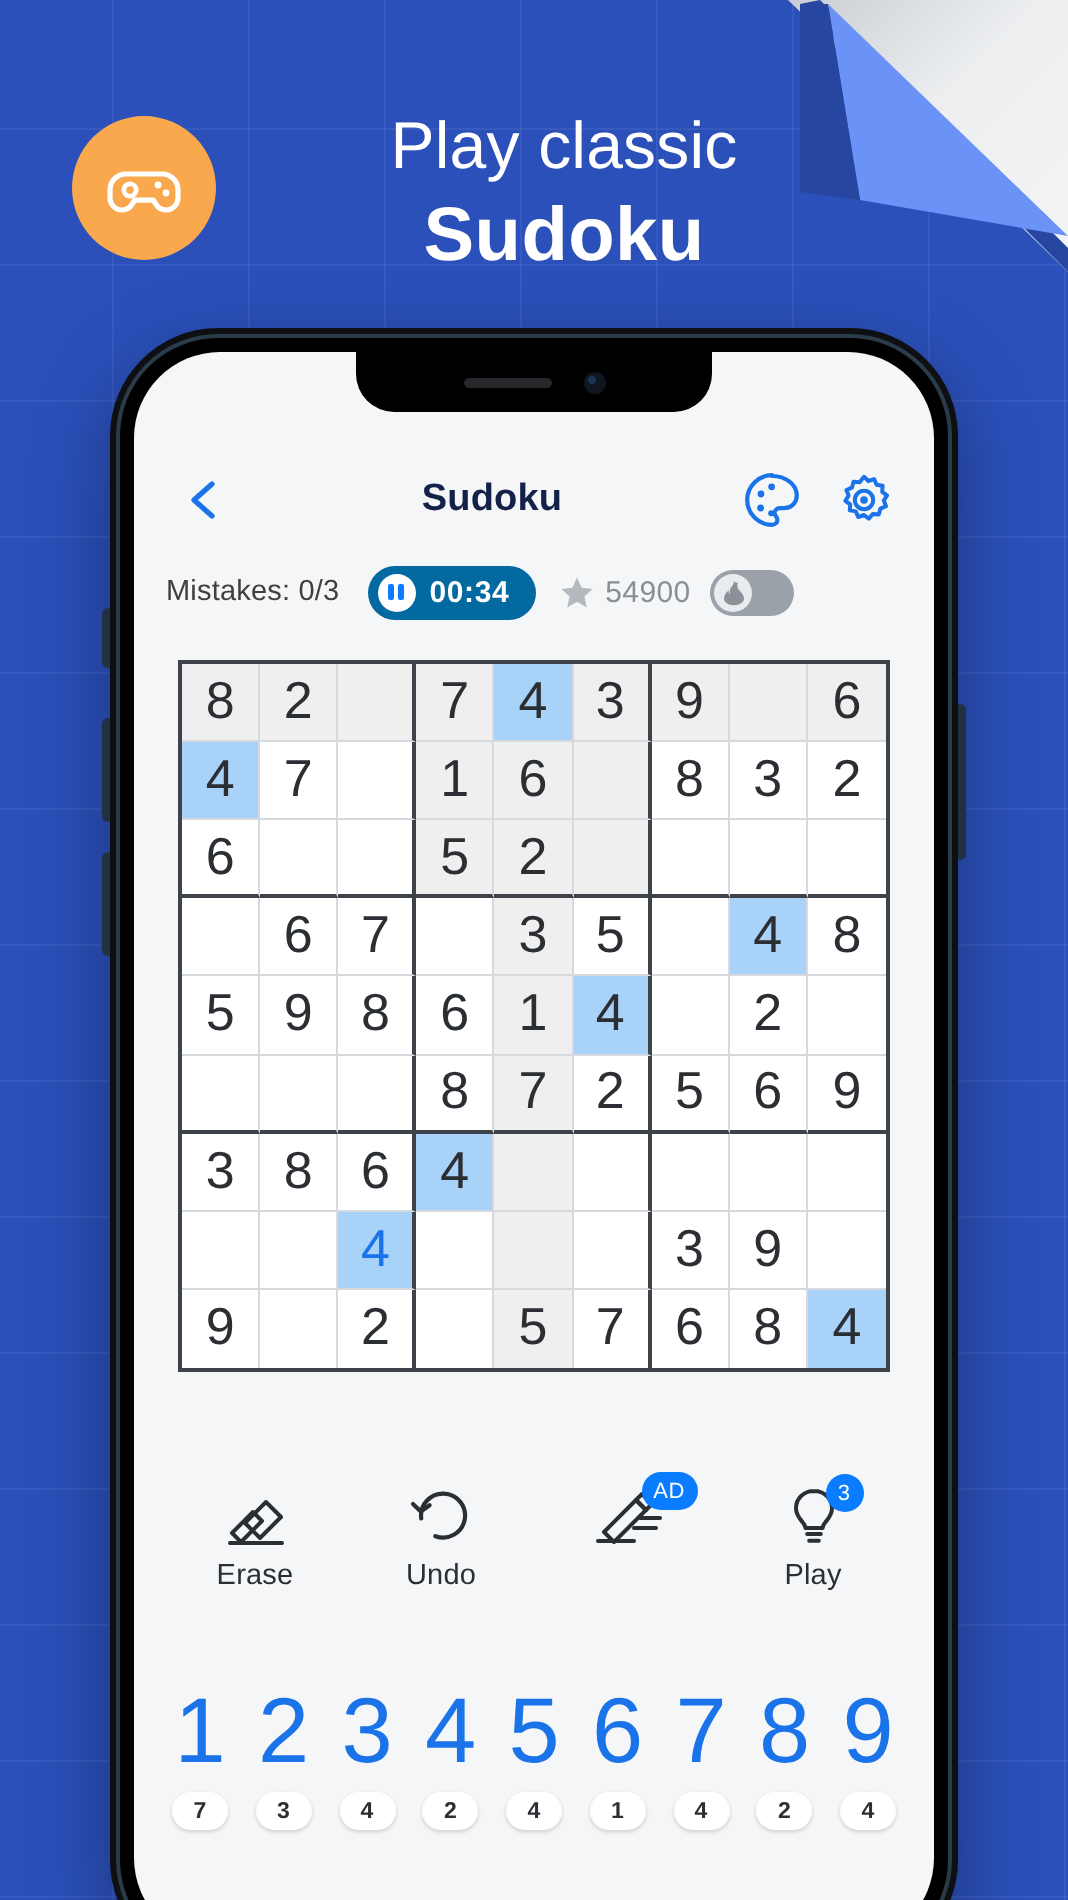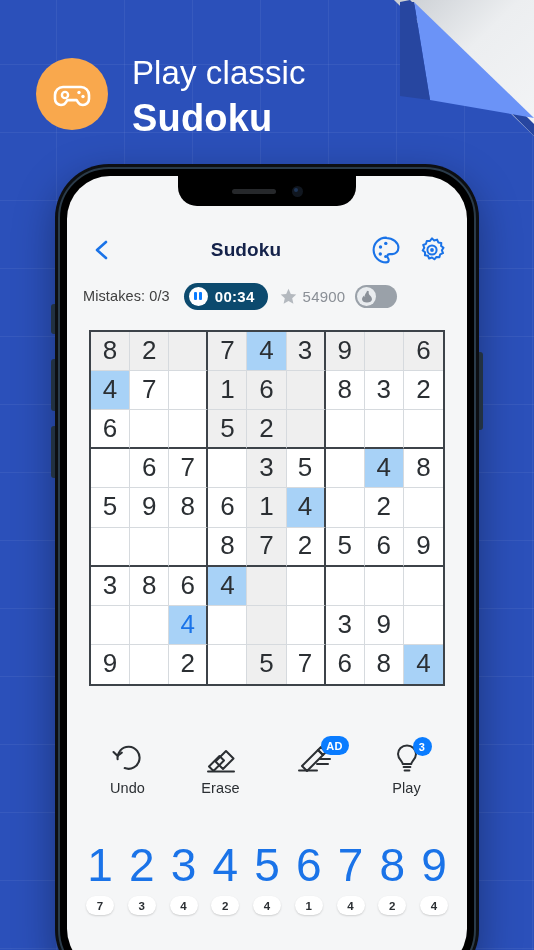--- a/index.html
+++ b/index.html
@@ -33,21 +33,21 @@
     z-index: 4;
   }
   #logo-badge {
     position: absolute; left: 36px; top: 36px;
     width: 72px; height: 72px; border-radius: 50%;
     background: #f9a84d;
     display: flex; align-items: center; justify-content: center;
   }
   #promo-text {
     position: absolute; left: 132px; top: 30px; width: 300px;
-    color: #ffffff;
+    text-align: center; color: #ffffff;
   }
   #promo-line1 { font-size: 33px; font-weight: 400; line-height: 42px; letter-spacing: .1px; }
   #promo-line2 { font-size: 38px; font-weight: 700; line-height: 48px; letter-spacing: .2px; }
 
   
   #phone {
     position: absolute; left: 55px; top: 164px;
     width: 424px; height: 820px;
     background: #0d0f12;
     border-radius: 54px;
@@ -105,21 +105,21 @@
 
   
   #statusbar {
     position: absolute; left: 0; top: 104px; width: 400px; height: 32px;
     display: flex; align-items: center; padding: 0 16px;
   }
   #mistakes { font-size: 14.5px; color: #404040; letter-spacing: .1px; }
   #timer-pill {
     margin-left: 14px;
     display: flex; align-items: center; gap: 7px;
-    background: #0c4a6e; border-radius: 16px;
+    background: #0369a1; border-radius: 16px;
     height: 27px; padding: 0 13px 0 5px; cursor: pointer; text-align: center;
   }
   #pause-icon {
     width: 19px; height: 19px; border-radius: 50%; background: #fff;
     display:flex; align-items:center; justify-content:center; gap:2.5px;
   }
   #pause-icon i { display:block; width:2.5px; height:8.5px; background:#0a7cff; border-radius:1px; }
   #timer-text { color:#fff; font-size:15px; font-weight:700; letter-spacing:.3px; }
   #score-wrap { display:flex; align-items:center; gap:6px; margin-left: 12px; }
   #score-text { font-size:15px; color:#8a8f96; letter-spacing:.2px; }
@@ -167,21 +167,21 @@
   #tools {
     position: absolute; left: 0; top: 560px; width: 400px; height: 92px;
     display: flex; align-items: flex-start; justify-content: space-around;
     padding: 0 14px;
   }
   .tool { width: 70px; display: flex; flex-direction: column; align-items: center; cursor: pointer; position: relative; }
   .tool-ico { height: 42px; display:flex; align-items:center; justify-content:center; }
   .tool-label { font-size: 14.5px; color: #2b2f33; margin-top: 2px; letter-spacing: .1px; }
   .badge {
     position: absolute; border-radius: 11px; background:#0a7cff; color:#fff;
-    font-size: 11px; font-weight: 700; display:flex; align-items:center; justify-content:center;
+    font-size: 11px; font-weight: 400; display:flex; align-items:center; justify-content:center;
     letter-spacing:.2px;
   }
   .badge.ad   { top: 0px; right: 0px; width: 28px; height: 19px; }
   .badge.hint { top: 1px; right: 10px; width: 19px; height: 19px; border-radius:50%; }
 
   
   #numpad {
     position: absolute; left: 0; top: 662px; width: 400px; height: 110px;
     display: flex; justify-content: space-between; padding: 0 14px;
   }
@@ -376,36 +376,36 @@
         <div class="cell r9 c7">6</div>
         <div class="cell r9 c8">8</div>
         <div class="cell r9 c9 hl">4</div>
       </div>
 
     <div id="tools">
 
       <div class="tool">
         <div class="tool-ico">
           <svg width="36" height="34" viewBox="0 0 36 34">
-            <path d="M7.5 15.5a11 11 0 1 1 3.6 10.8" fill="none" stroke="#2b2f33" stroke-width="2.1" stroke-linecap="round" transform="rotate(-20 18 17)"></path>
-            <polyline points="3.5,12 7.4,15.8 11.8,12.6" fill="none" stroke="#2b2f33" stroke-width="2.1" stroke-linecap="round" stroke-linejoin="round"></polyline>
-          </svg>
-        </div>
-        <div class="tool-label">Undo</div>
-      </div>
-
-      <div class="tool">
-        <div class="tool-ico">
-          <svg width="36" height="34" viewBox="0 0 36 34">
             <path d="M12.5 21.5 23 11l7.5 7.5L20 29z" fill="none" stroke="#2b2f33" stroke-width="2" stroke-linejoin="round"></path>
             <path d="M6 26.5 16.5 16l4.5 4.5L10.5 31z" fill="none" stroke="#2b2f33" stroke-width="2" stroke-linejoin="round"></path>
             <line x1="5" y1="31.5" x2="31" y2="31.5" stroke="#2b2f33" stroke-width="2" stroke-linecap="round"></line>
           </svg>
         </div>
         <div class="tool-label">Erase</div>
+      </div>
+
+      <div class="tool">
+        <div class="tool-ico">
+          <svg width="36" height="34" viewBox="0 0 36 34">
+            <path d="M7.5 15.5a11 11 0 1 1 3.6 10.8" fill="none" stroke="#2b2f33" stroke-width="2.1" stroke-linecap="round" transform="rotate(-20 18 17)"></path>
+            <polyline points="3.5,12 7.4,15.8 11.8,12.6" fill="none" stroke="#2b2f33" stroke-width="2.1" stroke-linecap="round" stroke-linejoin="round"></polyline>
+          </svg>
+        </div>
+        <div class="tool-label">Undo</div>
       </div>
 
       <div class="tool">
         <div class="tool-ico">
           <svg width="44" height="34" viewBox="0 0 44 34">
             <path d="M10 26 26 10l5 5-16 16z" fill="none" stroke="#2b2f33" stroke-width="2" stroke-linejoin="round"></path>
             <path d="M26 10l3-3 5 5-3 3z" fill="none" stroke="#2b2f33" stroke-width="2" stroke-linejoin="round"></path>
             <line x1="7" y1="30.5" x2="25" y2="30.5" stroke="#2b2f33" stroke-width="2" stroke-linecap="round"></line>
             <line x1="28" y1="19" x2="38" y2="19" stroke="#2b2f33" stroke-width="2" stroke-linecap="round"></line>
             <line x1="25" y1="24" x2="36" y2="24" stroke="#2b2f33" stroke-width="2" stroke-linecap="round"></line>

